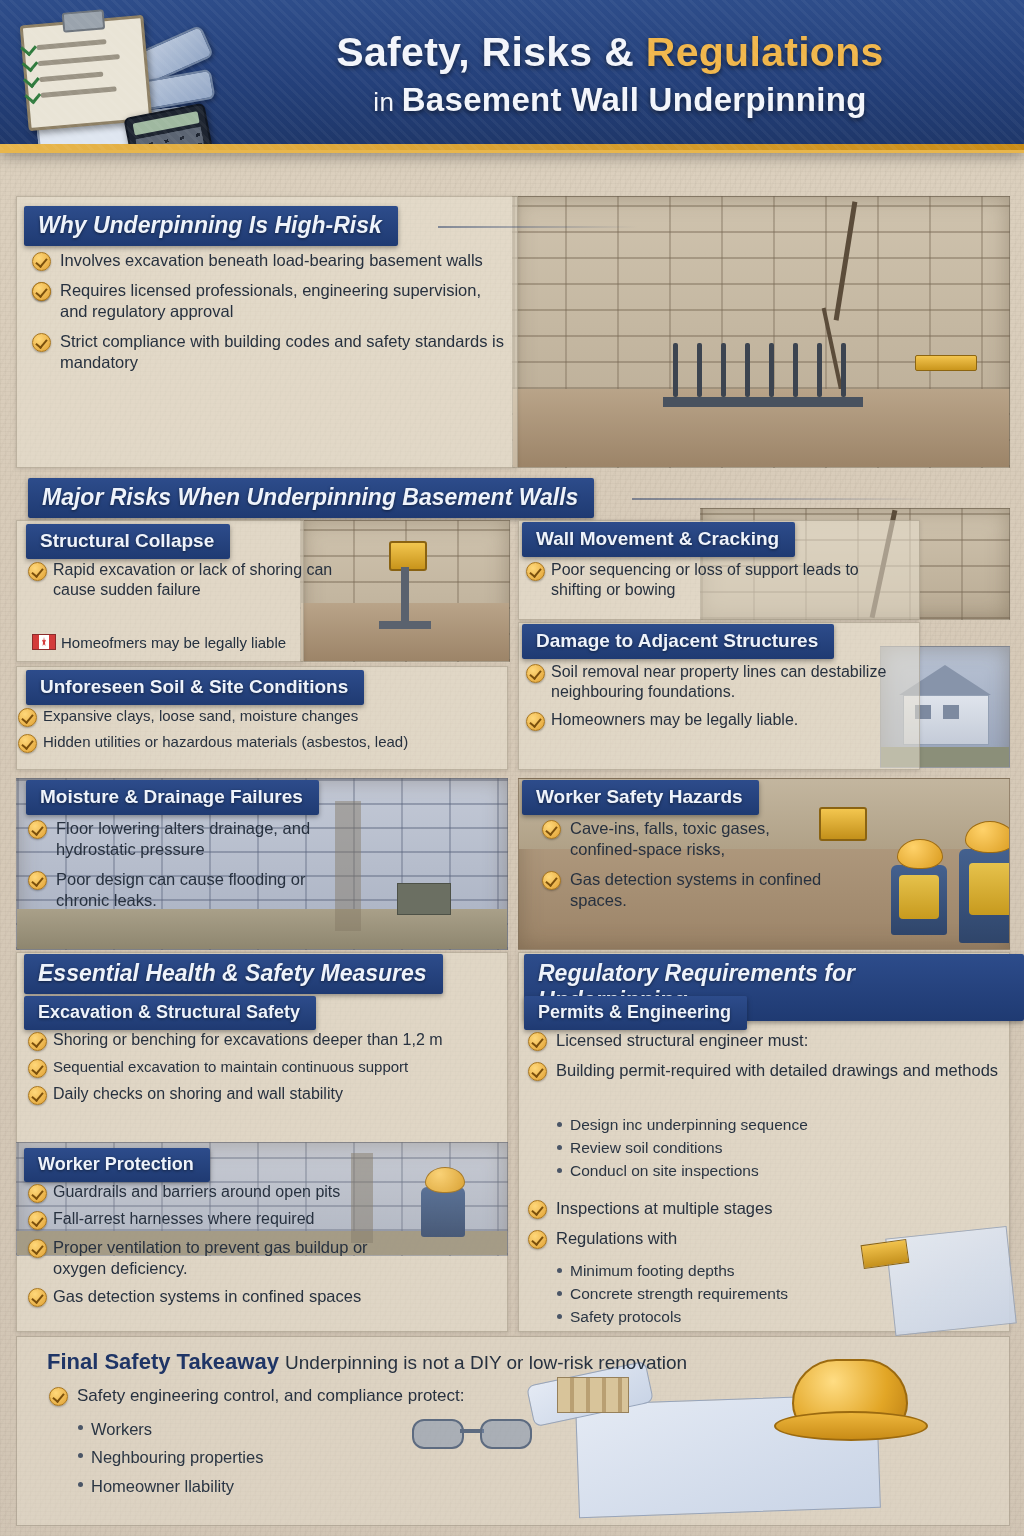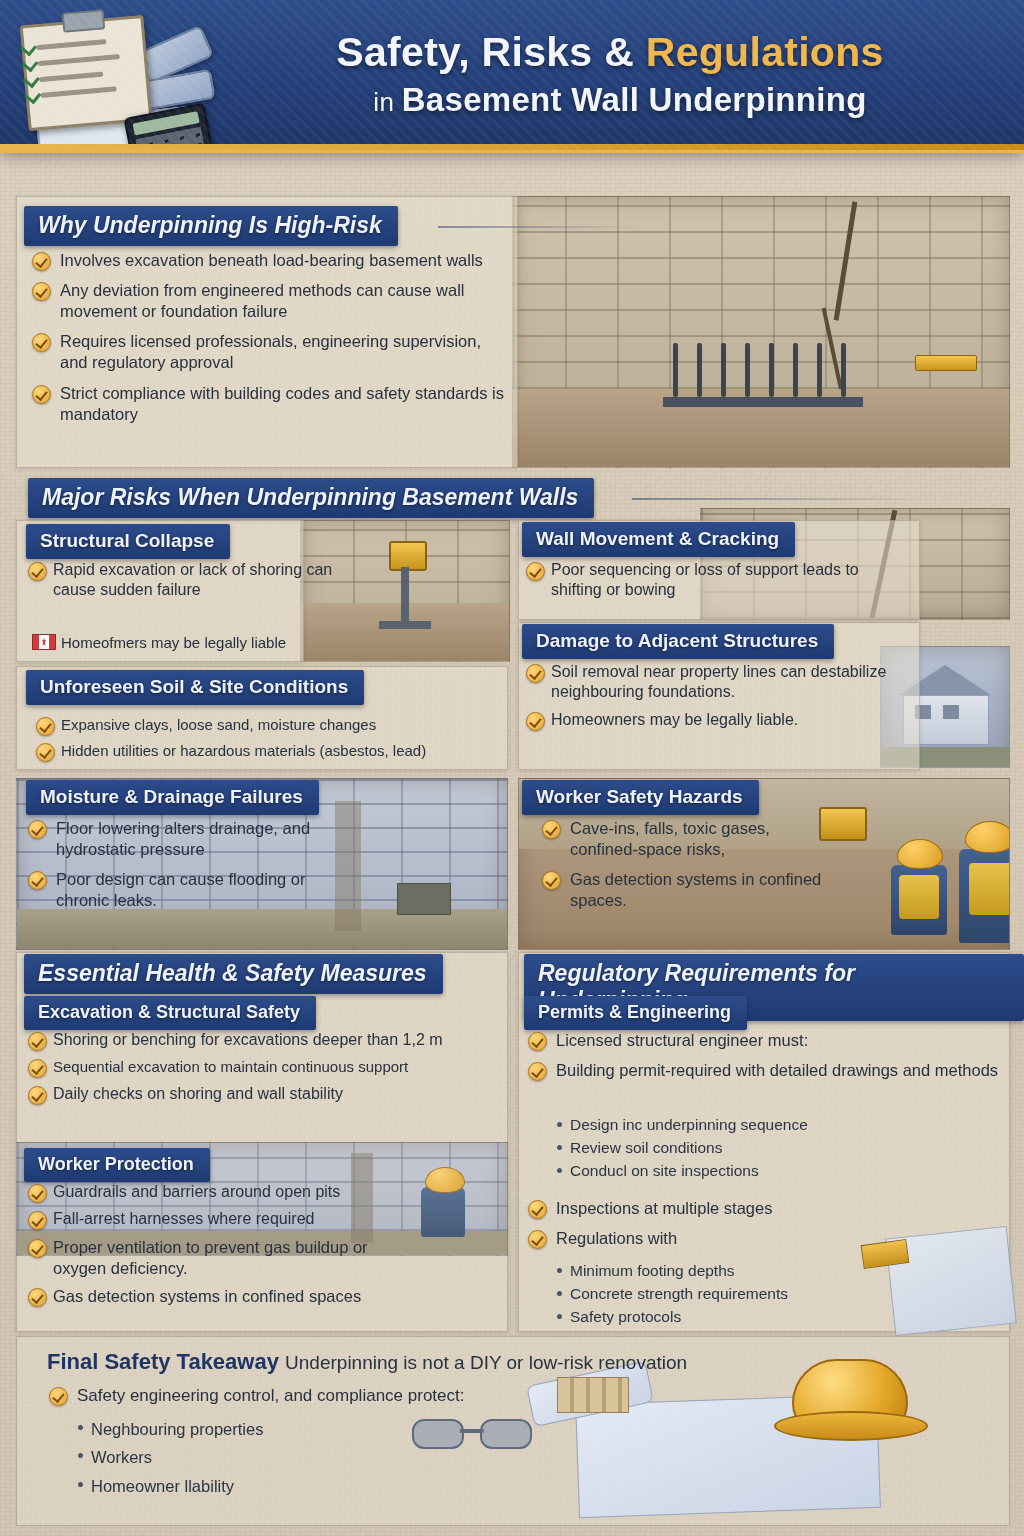--- a/index.html
+++ b/index.html
@@ -166,21 +166,21 @@
   <div style="position:absolute;left:150px;bottom:60px;width:200px;height:10px;background:#49525f;"></div>
   <div style="position:absolute;right:32px;bottom:96px;width:60px;height:14px;background:linear-gradient(180deg,#f3c54f,#c9951c);border:1px solid #8c6512;border-radius:2px;"></div>
 </div>
 <div class="panel" style="left:16px;top:196px;width:500px;height:270px;"></div>
 <div class="bannerwrap" style="left:24px;top:206px;">
   <div class="banner lg">Why Underpinning Is High-Risk</div>
 </div>
 <div class="rule" style="left:438px;top:226px;width:200px;"></div>
 <ul class="bul" style="position:absolute;left:30px;top:250px;width:480px;">
   <li><span class="chk"></span><span>Involves excavation beneath load-bearing basement walls</span></li>
-  <li><span class="chk"></span><span>Any deviation from engineered methods can cause wall movement or foundation failure</span></li>
+  <li><span class="chk"></span></li>
   <li><span class="chk"></span><span>Requires licensed professionals, engineering supervision, and regulatory approval</span></li>
   <li><span class="chk"></span><span>Strict compliance with building codes and safety standards is mandatory</span></li>
 </ul>
 
 <div class="bannerwrap" style="left:28px;top:478px;">
   <div class="banner lg">Major Risks When Underpinning Basement Walls</div>
 </div>
 <div class="rule" style="left:632px;top:498px;width:300px;"></div>
 
 <div class="img wall" style="left:300px;top:520px;width:208px;height:140px;">
@@ -208,21 +208,21 @@
   <div class="banner md">Wall Movement &amp;  Cracking</div>
 </div>
 <ul class="bul sm" style="position:absolute;left:524px;top:560px;width:380px;">
   <li style="font-size:16px;"><span class="chk"></span><span>Poor sequencing or loss of support leads to shifting or bowing</span></li>
 </ul>
 
 <div class="panel" style="left:16px;top:666px;width:490px;height:102px;"></div>
 <div class="bannerwrap" style="left:26px;top:670px;">
   <div class="banner md">Unforeseen Soil &amp; Site Conditions</div>
 </div>
-<ul class="bul sm" style="position:absolute;left:34px;top:706px;width:470px;margin-top:9px;">
+<ul class="bul sm" style="position:absolute;left:16px;top:706px;width:470px;">
   <li><span class="chk"></span><span>Expansive clays, loose sand, moisture changes</span></li>
   <li><span class="chk"></span><span>Hidden utilities or hazardous materials (asbestos, lead)</span></li>
 </ul>
 
 <div class="img" style="left:880px;top:646px;width:128px;height:120px;background:linear-gradient(180deg,#b9c3d4,#97a3ba);">
   <div class="roofline" style="left:18px;top:18px;"></div>
   <div class="house" style="left:22px;top:48px;width:84px;height:48px;"></div>
   <div style="position:absolute;left:34px;top:58px;width:16px;height:14px;background:#7d8aa0;"></div>
   <div style="position:absolute;left:62px;top:58px;width:16px;height:14px;background:#7d8aa0;"></div>
   <div style="position:absolute;left:0;bottom:0;width:100%;height:20px;background:#8b8f79;"></div>
@@ -334,17 +334,17 @@
     <div class="lens l"></div>
       <div class="bridge"></div>
       <div class="lens r"></div>
   </div>
   <div style="position:absolute;left:540px;top:40px;width:70px;height:34px;background:repeating-linear-gradient(90deg,#d8c49a 0 12px,#b99f72 12px 16px);border:1px solid #96805a;"></div>
   <h3><span>Final Safety Takeaway</span> <em>Underpinning is not a DIY or low-risk renovation</em></h3>
   <ul class="bul" style="position:absolute;left:30px;top:48px;width:580px;">
     <li style="font-size:17px;"><span class="chk"></span><span>Safety engineering control, and compliance protect:</span></li>
   </ul>
   <ul class="sub" style="position:absolute;left:30px;top:78px;width:420px;">
+    <li style="font-size:16.5px;margin-bottom:6px;">Workers</li>
     <li style="font-size:16.5px;margin-bottom:6px;">Neghbouring properties</li>
-    <li style="font-size:16.5px;margin-bottom:6px;">Workers</li>
     <li style="font-size:16.5px;margin-bottom:6px;">Homeowner llability</li>
   </ul>
 </div>
 
 </body></html>

